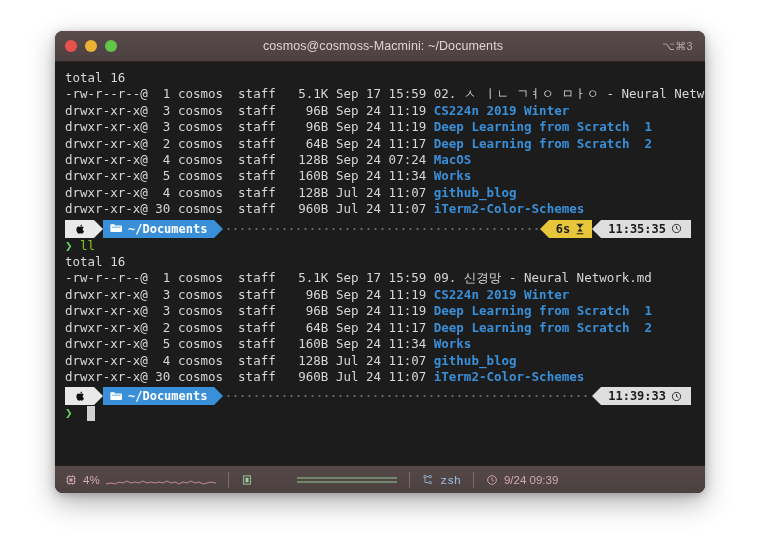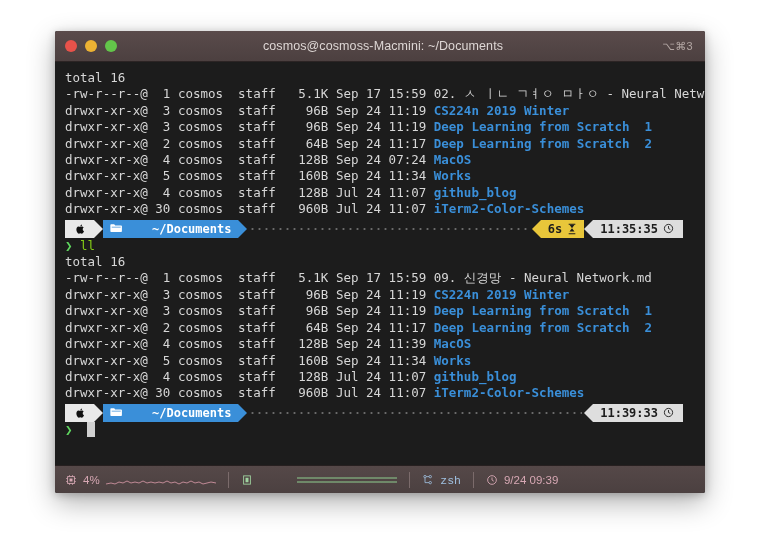--- a/index.html
+++ b/index.html
@@ -13,21 +13,21 @@
     position: relative;
     width: 759px; height: 560px;
     background: #ffffff;
   }
 
   
   .window {
     position: absolute;
     left: 55px; top: 31px;
     width: 650px; height: 462px;
-    border-radius: 2px;
+    border-radius: 8px;
     overflow: hidden;
     box-shadow: 0 10px 28px rgba(0,0,0,0.30), 0 2px 8px rgba(0,0,0,0.22);
     background: #1c1c1c;
   }
 
   
   .titlebar {
     position: relative;
     height: 30px;
     background: linear-gradient(180deg, #5a4b4b 0%, #4c4040 100%);
@@ -63,21 +63,21 @@
     font-family: "Liberation Sans", sans-serif;
     font-size: 11px;
     letter-spacing: 0.3px;
   }
 
   
   .term {
     position: relative;
     height: 403px;
     background: #1c1c1c;
-    padding: 8px 12px 0 0;
+    padding: 8px 4px 0 0;
     box-sizing: border-box;
     overflow: hidden;
   }
   .term-inner {
     padding: 0 10px 0 10px;
   }
   .line {
     font-family: "DejaVu Sans Mono", monospace;
     font-size: 12.5px;
     line-height: 16.4px;
@@ -110,21 +110,21 @@
     background: #e9e9e9; color: #111111;
     padding-left: 10px; padding-right: 8px;
     font-size: 12px;
   }
   .arrow {
     width: 0; height: 0;
     border-top: 9px solid transparent;
     border-bottom: 9px solid transparent;
   }
   .arrow-apple-to-blue { border-left: 9px solid #e9e9e9; }
-  .seg-path { background: #3a8fd9; color: #ffffff; gap: 24px; }
+  .seg-path { background: #3a8fd9; color: #ffffff; }
   .arrow-blue-to-bg { border-left: 9px solid #3a8fd9; }
 
   .dots-fill {
     flex: 1;
     align-self: center;
     height: 10px;
     background-image: radial-gradient(circle, #6a6a6a 1px, transparent 1.2px);
     background-size: 7px 10px;
     background-position: 0 center;
     background-repeat: repeat-x;
@@ -273,21 +273,20 @@
                 </svg>
               </span>
             </div>
           </div>
           <div class="cmdline"><span class="chev">❯</span><span class="cmdtext"> ll</span></div>
           <div class="line c-white">total 16</div>
           <div class="line"><span class="c-white">-rw-r--r--@  1 cosmos  staff   5.1K Sep 17 15:59 </span><span class="c-white">09. 신경망 - Neural Network.md</span></div>
           <div class="line"><span class="c-white">drwxr-xr-x@  3 cosmos  staff    96B Sep 24 11:19 </span><span class="c-blue">CS224n 2019 Winter</span></div>
           <div class="line"><span class="c-white">drwxr-xr-x@  3 cosmos  staff    96B Sep 24 11:19 </span><span class="c-blue">Deep Learning from Scratch  1</span></div>
           <div class="line"><span class="c-white">drwxr-xr-x@  2 cosmos  staff    64B Sep 24 11:17 </span><span class="c-blue">Deep Learning from Scratch  2</span></div>
-          <div class="line"><span class="c-white">drwxr-xr-x@  4 cosmos  staff   128B Sep 24 11:39 </span><span class="c-blue">MacOS</span></div>
           <div class="line"><span class="c-white">drwxr-xr-x@  5 cosmos  staff   160B Sep 24 11:34 </span><span class="c-blue">Works</span></div>
           <div class="line"><span class="c-white">drwxr-xr-x@  4 cosmos  staff   128B Jul 24 11:07 </span><span class="c-blue">github_blog</span></div>
           <div class="line"><span class="c-white">drwxr-xr-x@ 30 cosmos  staff   960B Jul 24 11:07 </span><span class="c-blue">iTerm2-Color-Schemes</span></div>
           <div class="promptline">
             <div class="seg seg-apple">
               <span>
                 <svg width="11" height="12" viewBox="0 0 16 16" style="display:block">
                   <path fill="#111111" d="M11.2 8.4c0-1.7 1.4-2.5 1.46-2.54-0.8-1.17-2.04-1.33-2.48-1.35-1.06-0.11-2.06 0.62-2.6 0.62-0.53 0-1.36-0.6-2.23-0.59-1.15 0.02-2.2 0.67-2.79 1.7-1.19 2.07-0.3 5.13 0.86 6.81 0.57 0.82 1.25 1.74 2.14 1.71 0.86-0.03 1.19-0.55 2.23-0.55 1.04 0 1.33 0.55 2.24 0.53 0.93-0.02 1.51-0.84 2.08-1.66 0.65-0.95 0.92-1.87 0.94-1.92-0.02-0.01-1.8-0.69-1.82-2.74z"></path>
                   <path fill="#111111" d="M9.6 3.5c0.47-0.57 0.79-1.36 0.7-2.15-0.68 0.03-1.5 0.45-1.99 1.02-0.44 0.5-0.82 1.31-0.72 2.08 0.76 0.06 1.53-0.39 2.01-0.95z"></path>
                 </svg>

